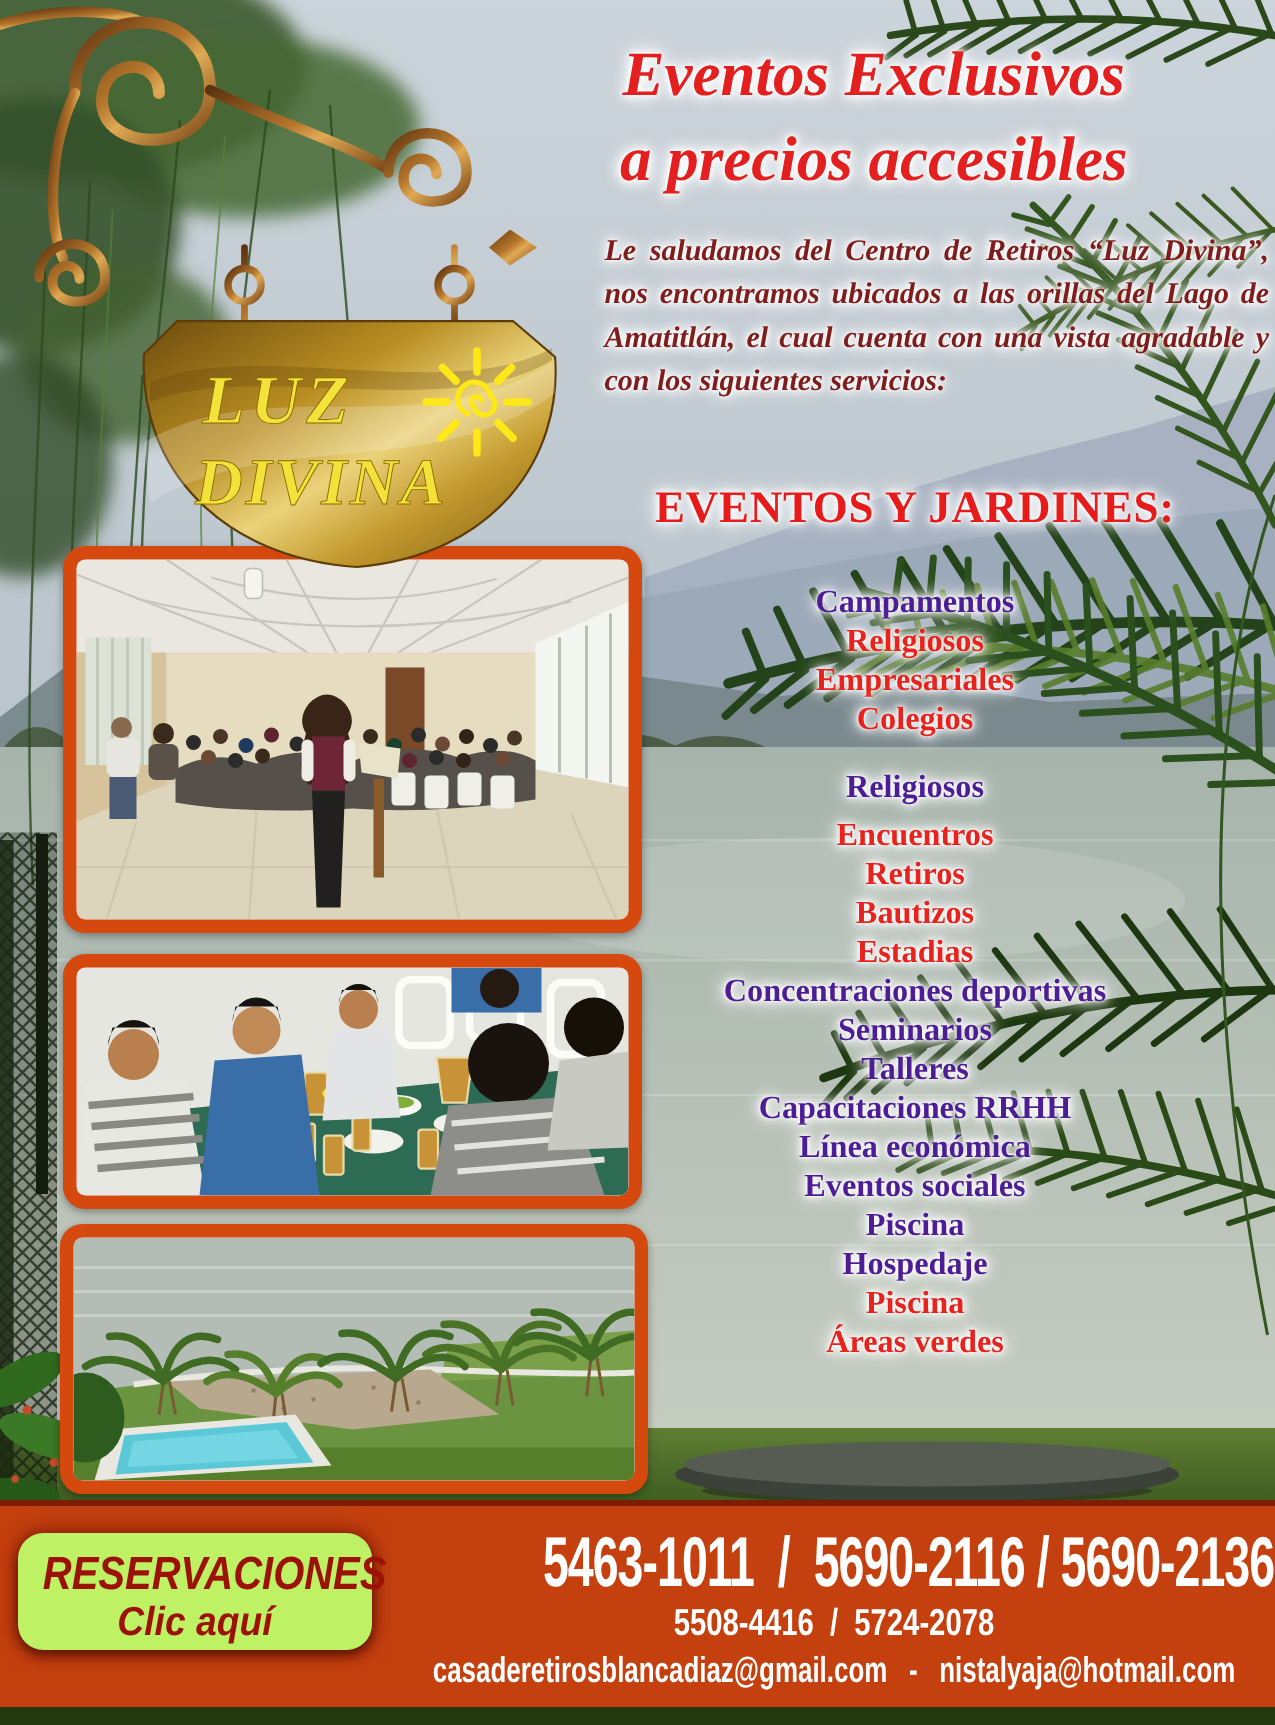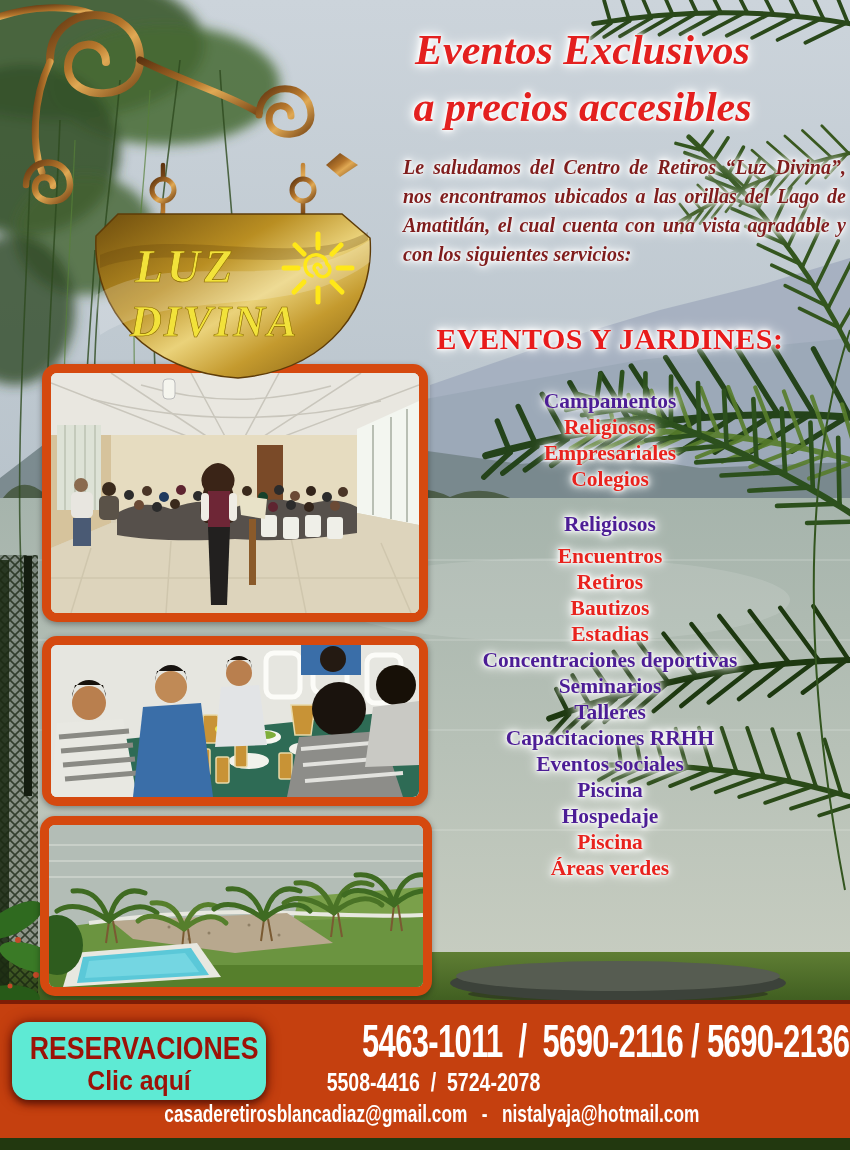--- a/index.html
+++ b/index.html
@@ -31,28 +31,28 @@
   #photo2{left:42px;top:636px;width:368px;height:152px;}
   #photo3{left:40px;top:816px;width:374px;height:162px;}
 
   
   #sign{position:absolute;left:0;top:0;width:400px;height:400px;z-index:5;}
 
   
   #bar{position:absolute;left:0;top:1000px;width:850px;height:138px;z-index:8;
        background:#c5400f;border-top:4px solid #7e1d06;box-sizing:border-box;
        font-family:"Liberation Sans","DejaVu Sans",sans-serif;}
-  #resBtn{position:absolute;left:12px;top:18px;width:254px;height:78px;background:#5eead4;
+  #resBtn{position:absolute;left:12px;top:18px;width:236px;height:78px;background:#bef264;
           border:none;border-radius:17px;cursor:pointer;padding:0;
-          box-shadow:0 4px 7px rgba(50,8,3,.55),0 0 14px rgba(110,16,4,.9);}
+          box-shadow:0 4px 7px rgba(50,8,3,.55),0 0 14px rgba(110,16,4,.9);font-style:italic;}
   #resBtn .l1{display:block;font-weight:bold;font-size:31px;line-height:34px;color:#9c1208;
               transform:scaleX(.86);margin-top:6px;}
   #resBtn .l2{display:block;font-weight:bold;font-size:27px;line-height:30px;color:#9c1208;
               transform:scaleX(.92);}
-  #barText{position:absolute;left:262px;top:0;width:588px;height:138px;color:#fff;}
+  #barText{position:absolute;left:262px;top:0;width:588px;height:138px;text-align:center;color:#fff;}
   #phones1{position:absolute;left:0;top:12px;width:100%;font-weight:bold;font-size:47px;line-height:50px;
            white-space:pre;transform:scaleX(.66);letter-spacing:-1px;}
   #phones2{position:absolute;left:0;top:64px;width:100%;font-weight:bold;font-size:25px;line-height:28px;
            white-space:pre;transform:scaleX(.78);}
   #emails{position:absolute;left:-250px;top:96px;width:1088px;font-weight:bold;font-size:24px;line-height:27px;
           white-space:pre;transform:scaleX(.72);}
   #emails span{cursor:pointer;}
 </style>
 </head>
 <body>
@@ -416,20 +416,21 @@
         <div class="svc halo red">Colegios</div>
         <div class="svc halo blue sp-lg">Religiosos</div>
         <div class="svc halo red sp-sm">Encuentros</div>
         <div class="svc halo red">Retiros</div>
         <div class="svc halo red">Bautizos</div>
         <div class="svc halo red">Estadias</div>
         <div class="svc halo blue">Concentraciones deportivas</div>
         <div class="svc halo blue">Seminarios</div>
         <div class="svc halo blue">Talleres</div>
         <div class="svc halo blue">Capacitaciones RRHH</div>
+        <div class="svc halo blue">Línea económica</div>
         <div class="svc halo blue">Eventos sociales</div>
         <div class="svc halo blue">Piscina</div>
         <div class="svc halo blue">Hospedaje</div>
         <div class="svc halo red">Piscina</div>
         <div class="svc halo red">Áreas verdes</div>
       </div>
   </div>
 
   <div id="bar">
     <button id="resBtn">

